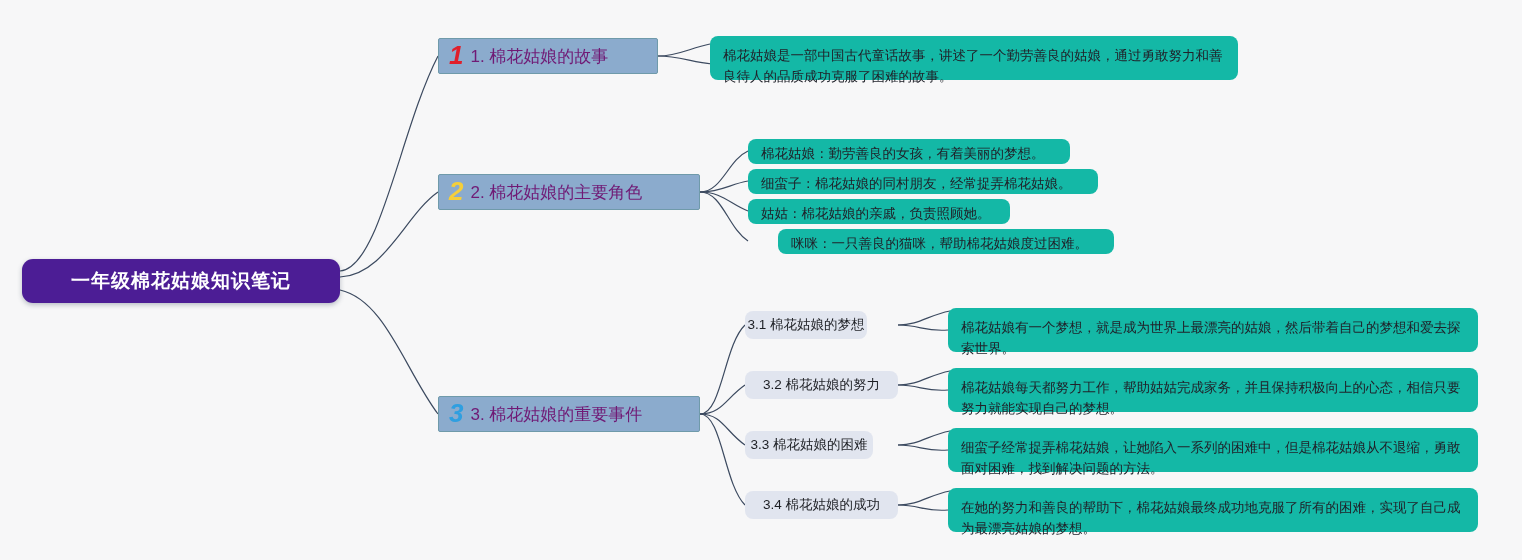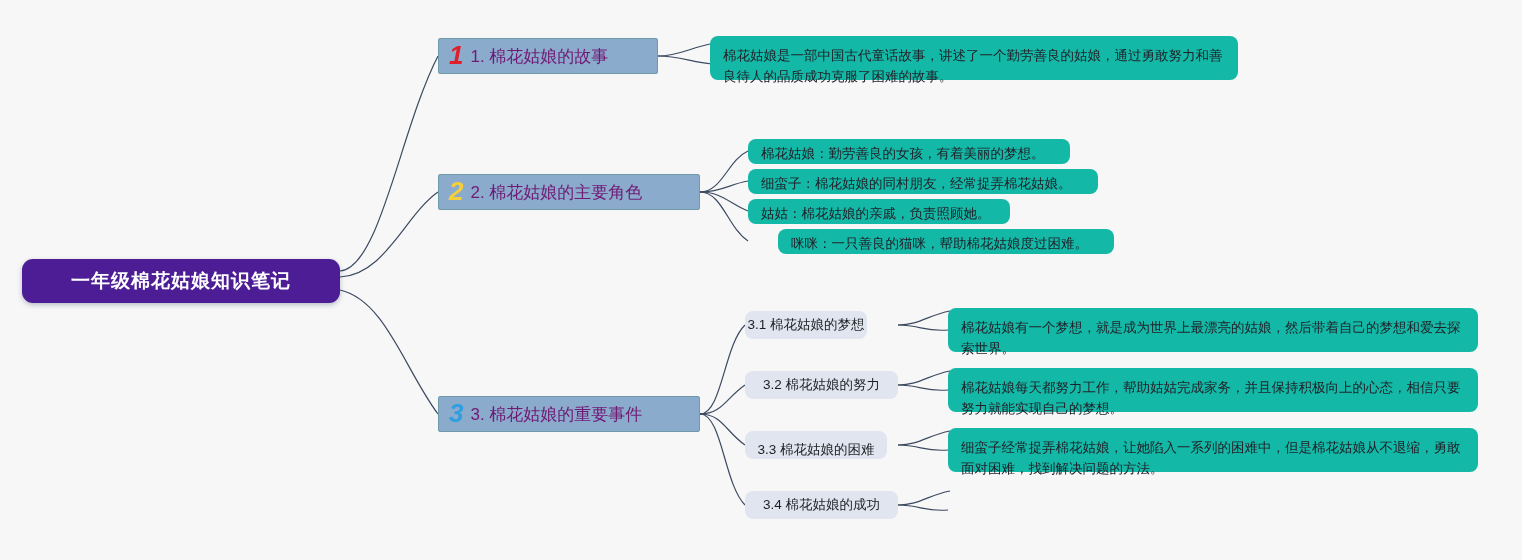--- a/index.html
+++ b/index.html
@@ -192,24 +192,27 @@
     <span>棉花姑娘有一个梦想，就是成为世界上最漂亮的姑娘，然后带着自己的梦想和爱去探索世界。</span>
   </div>
 
   <div class="l2-node" style="left:745px; top:371px; width:153px;">
     <span>3.2 棉花姑娘的努力</span>
   </div>
   <div class="detail-box" style="left:948px; top:368px; width:530px; height:44px;">
     <span>棉花姑娘每天都努力工作，帮助姑姑完成家务，并且保持积极向上的心态，相信只要努力就能实现自己的梦想。</span>
   </div>
 
-  <div class="l2-node" style="left:745px; top:431px; width:142px;align-items:flex-end;">
+  <div class="l2-node" style="left:745px; top:431px; width:128px;">
     <span>3.3 棉花姑娘的困难</span>
   </div>
   <div class="detail-box" style="left:948px; top:428px; width:530px; height:44px;">
     <span>细蛮子经常捉弄棉花姑娘，让她陷入一系列的困难中，但是棉花姑娘从不退缩，勇敢面对困难，找到解决问题的方法。</span>
   </div>
 
   <div class="l2-node" style="left:745px; top:491px; width:153px;align-items:center;">
     <span>3.4 棉花姑娘的成功</span>
   </div>
+  <div class="detail-box" style="left:948px; top:488px; width:530px; height:44px;">
+    <span>在她的努力和善良的帮助下，棉花姑娘最终成功地克服了所有的困难，实现了自己成为最漂亮姑娘的梦想。</span>
+  </div>
 
 </div>
 
 </body></html>

